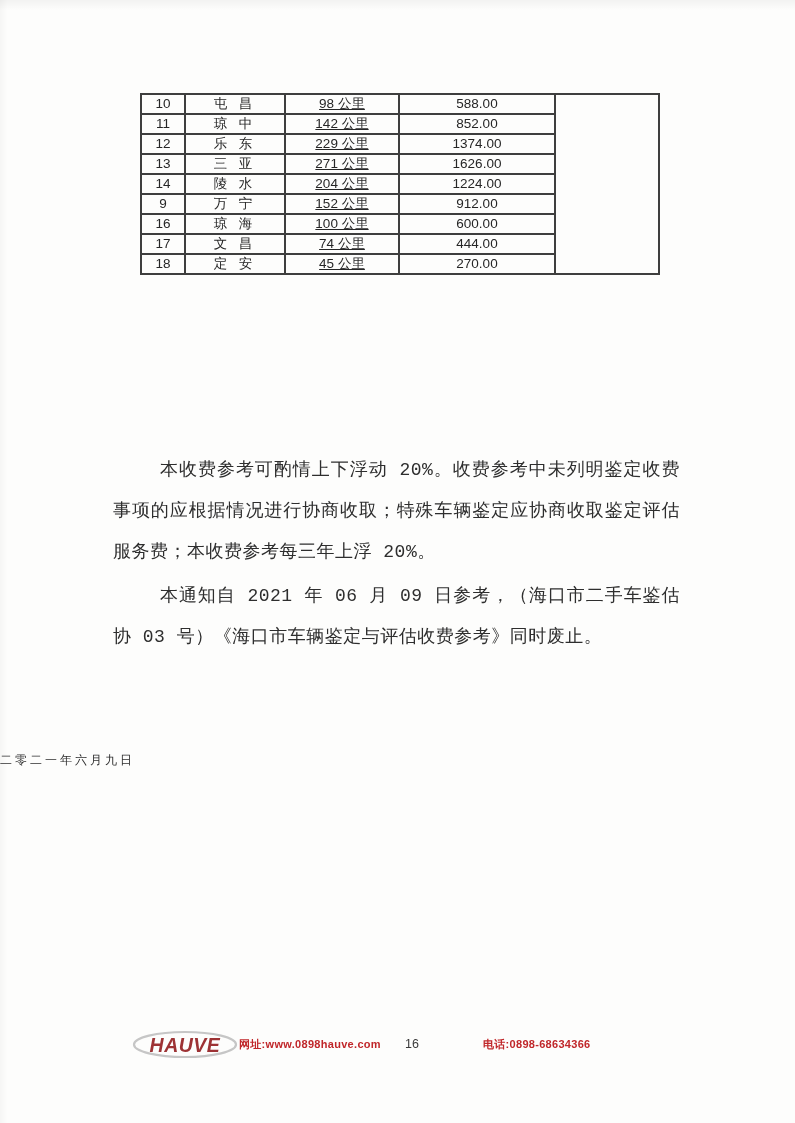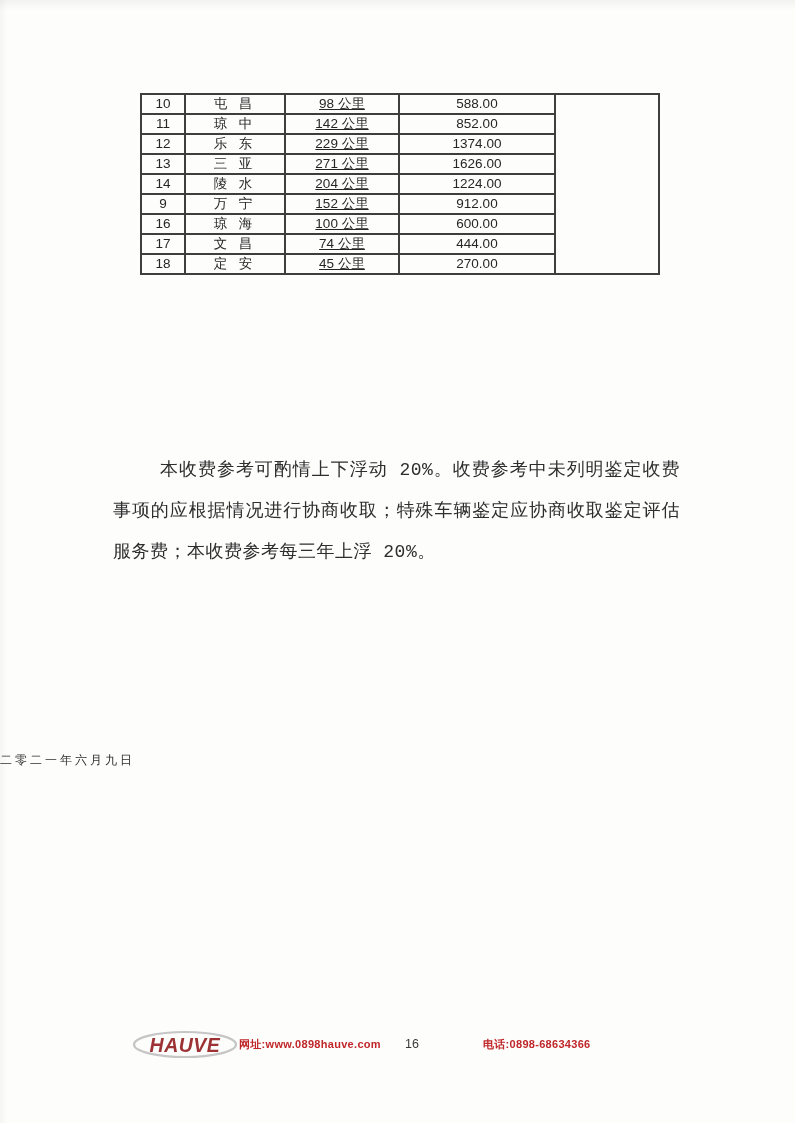--- a/index.html
+++ b/index.html
@@ -154,20 +154,21 @@
       <tr>
         <td class="c-no">18</td>
         <td class="c-name">定 安</td>
         <td class="c-dist">45 公里</td>
         <td class="c-fee">270.00</td>
       </tr>
     </tbody>
   </table>
 
   <p id="p1" class="para">本收费参考可酌情上下浮动 20%。收费参考中未列明鉴定收费事项的应根据情况进行协商收取；特殊车辆鉴定应协商收取鉴定评估服务费；本收费参考每三年上浮 20%。</p>
+  <p id="p2" class="para">本通知自 2021 年 06 月 09 日参考，（海口市二手车鉴估协 03 号）《海口市车辆鉴定与评估收费参考》同时废止。</p>
 
   <div class="date-line">二零二一年六月九日</div>
 
   <div class="footer">
     <svg class="logo" viewBox="0 0 106 31" aria-hidden="true">
       <ellipse cx="53" cy="15.5" rx="51" ry="12.5" fill="none" stroke="#c6c6c6" stroke-width="2.2"></ellipse>
       <text x="53" y="22.5" text-anchor="middle" font-family="Liberation Sans, DejaVu Sans, sans-serif" font-size="19.5" font-style="italic" font-weight="bold" letter-spacing="0.5" fill="#9d3234">HAUVE</text>
     </svg>
     <span class="website">网址:www.0898hauve.com</span>
     <span class="pageno">16</span>

